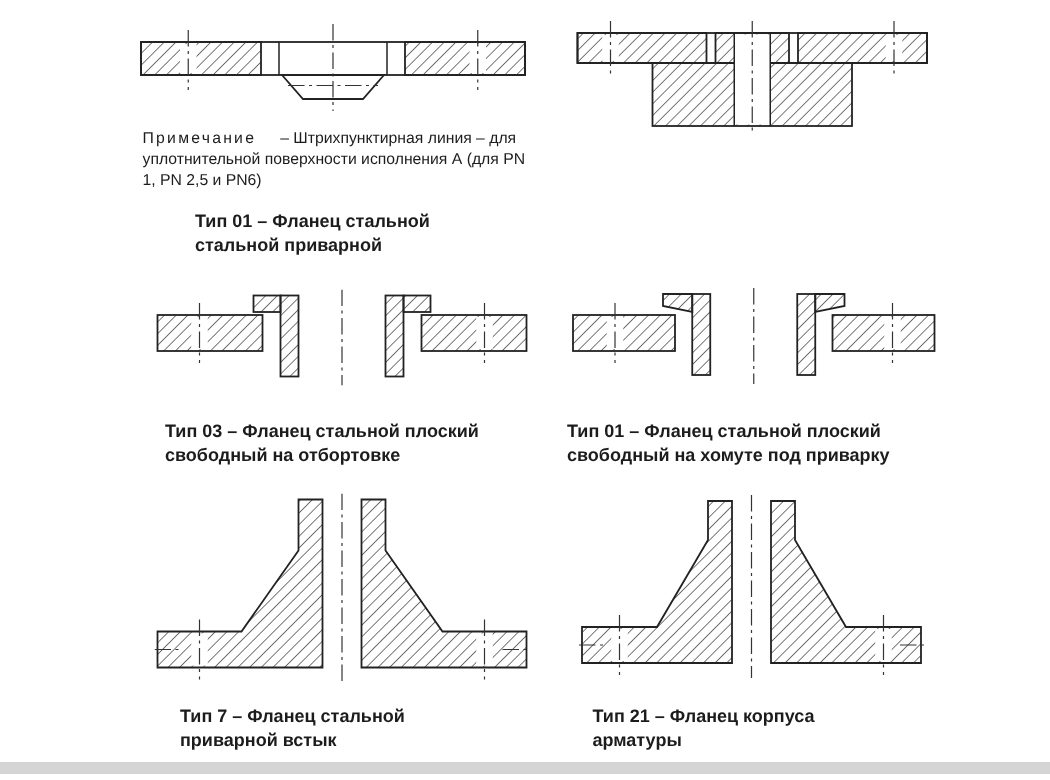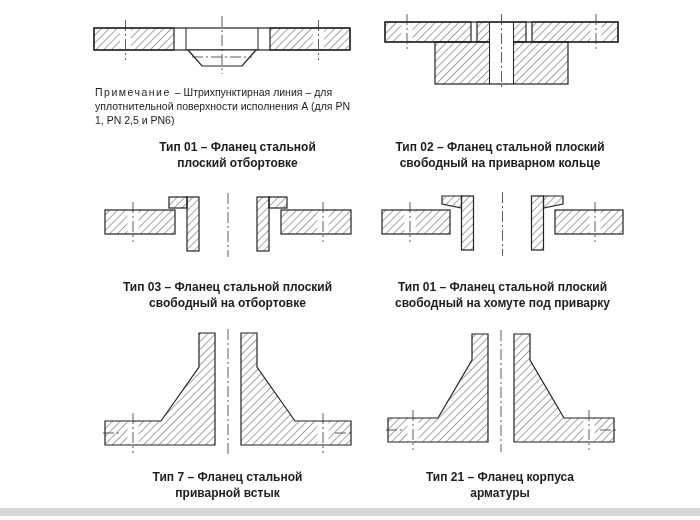--- a/index.html
+++ b/index.html
@@ -5,29 +5,29 @@
   *{margin:0;padding:0;box-sizing:border-box}
   html,body{width:700px;height:520px;background:#fff;font-family:"Liberation Sans",sans-serif;color:#1c1c1c;overflow:hidden}
   .page{position:relative;width:700px;height:520px;background:#fff}
   .fig{position:absolute}
   #fig01{left:92px;top:14px}
   #fig02{left:383px;top:12px}
   #fig03{left:103px;top:193px}
   #fig04{left:380px;top:192px}
   #fig11{left:103px;top:329px}
   #fig21{left:386px;top:330px}
-  .caption{position:absolute;text-align:center;font-size:12px;font-weight:700;line-height:1.35}
+  .caption{position:absolute;font-size:12px;font-weight:700;line-height:1.35}
   #cap01{left:130px;top:139px;width:215px}
   #cap02{left:385px;top:139px;width:230px}
   #cap03{left:110px;top:279px;width:235px}
   #cap04{left:378px;top:279px;width:249px}
   #cap11{left:120px;top:469px;width:215px}
   #cap21{left:395px;top:469px;width:210px}
   .note{position:absolute;left:95px;top:86px;width:262px;font-size:10.5px;line-height:1.32}
-  .note .nlabel{letter-spacing:1.5px;margin-right:4px}
+  .note .nlabel{letter-spacing:1.5px;margin-right:16px}
   
   .h{fill:url(#hatch);stroke:#222;stroke-width:1.2}
   .w{fill:#fff;stroke:#222;stroke-width:1.2}
   .wn{fill:#fff;stroke:none}
   .tl{stroke:#222;stroke-width:1;fill:none}
   .cl{stroke:#333;stroke-width:.8;fill:none;stroke-dasharray:11 3 2 3}
   .edge{position:absolute;left:0;bottom:4px;width:700px;height:8px;background:#d5d5d5}
 </style>
 </head>
 <body>
@@ -82,25 +82,21 @@
       <line class="cl" x1="118.5" y1="2" x2="118.5" y2="76"></line>
     </g>
   </svg>
 
   <div class="note">
     <span class="nlabel">Примечание</span><span>– Штрихпунктирная линия – для уплотнительной поверхности исполнения А (для PN 1, PN 2,5 и PN6)</span>
   </div>
 
   <div class="caption" id="cap01">
     <div>Тип 01 – Фланец стальной</div>
-    <div>плоский отбортовке</div>
-  </div>
-  <div class="caption" id="cap02">
-    <div>Тип 02 – Фланец стальной плоский</div>
-    <div>свободный на приварном кольце</div>
+    <div>стальной приварной</div>
   </div>
 
   <svg class="fig" id="fig03" viewBox="0 0 250 64" width="250" height="64">
     <g>
       <rect class="h" x="84" y="4" width="12" height="54"></rect>
       <rect class="h" x="154" y="4" width="12" height="54"></rect>
       <rect class="h" x="66" y="4" width="18" height="11"></rect>
       <rect class="h" x="166" y="4" width="18" height="11"></rect>
     </g>
     <g>

